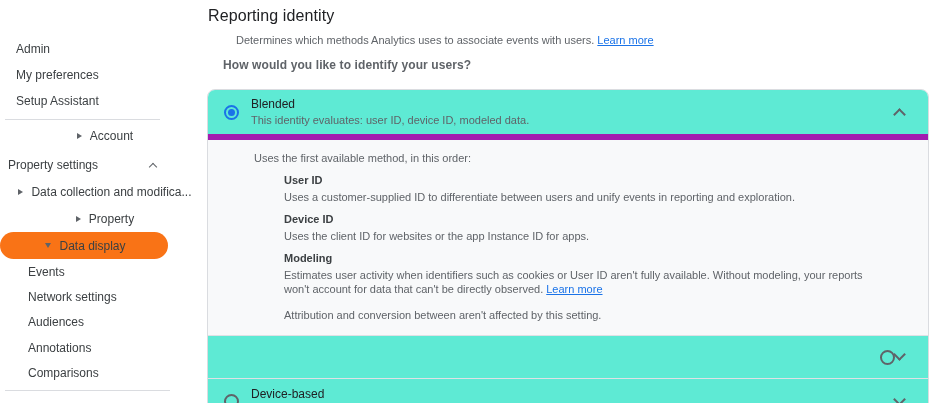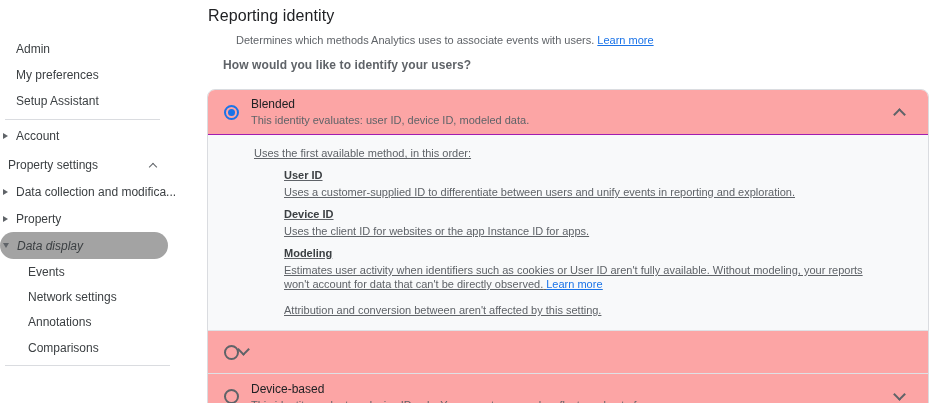--- a/index.html
+++ b/index.html
@@ -7,24 +7,24 @@
               font-family:"Liberation Sans", sans-serif; }
 
   
   .sidebar { position:absolute; left:0; top:16px; width:207px; height:403px;
              padding-top:20px; background:#fff; }
   .srow { height:26px; display:flex; align-items:center; font-size:12px;
           color:#3c4043; cursor:pointer; white-space:nowrap; }
   .srow.top { padding-left:16px; }
   .srow.header { height:27px; padding-left:8px; padding-right:51px;
                  justify-content:space-between; }
-  .srow.expandable { height:27px; padding-left:3px; }
+  .srow.expandable { height:27px; padding-left:3px;justify-content:center; }
   .srow.expandable .lbl { margin-left:8px; }
   .srow.sub { height:25.4px; padding-left:28px; }
-  .pill { background:#a3a3a3; border-radius:15px; width:168px; height:28px;font-style:italic; }
+  .pill { background:#f97316; border-radius:15px; width:168px; height:28px; }
   .sdiv { border:none; border-top:1px solid #dadce0; width:155px;
           margin:5px 0 2px 5px; }
   .sdiv.bottom { margin-top:4px; width:165px; }
   .gap2 { height:2px; }
   
   .tri-r { width:0; height:0; border-left:5px solid #5f6368;
            border-top:3.5px solid transparent; border-bottom:3.5px solid transparent; }
   .tri-d { width:0; height:0; border-top:5px solid #5f6368;
            border-left:3.5px solid transparent; border-right:3.5px solid transparent; }
   .schev { width:6px; height:6px; border-right:1.5px solid #5f6368;
@@ -35,37 +35,37 @@
   .title { font-size:16px; font-weight:400; color:#202124; margin:6px 0 0 1px;
            line-height:20px; letter-spacing:.1px; }
   .subtitle { font-size:11px; color:#5f6368; margin:7px 0 0 1px; line-height:14px;padding-left:28px; }
   .question { font-size:12px; font-weight:700; color:#5f6368; margin:11px 0 0 16px;
               line-height:15px; letter-spacing:.1px; }
   .link { color:#1a73e8; text-decoration:underline; cursor:pointer; }
 
   .card { margin-top:16px; border:1px solid #dadce0; border-radius:8px;
           background:#fff; overflow:hidden; }
   .opt-header { display:flex; align-items:center; min-height:42px;
-                padding:7px 24px 7px 16px; cursor:pointer; background:#fca5a5; }
+                padding:7px 24px 7px 16px; cursor:pointer; background:#5eead4;justify-content:flex-end; }
   .radio { width:15px; height:15px; border-radius:50%; flex:none; }
   .radio.sel { border:2px solid #1a73e8; display:flex; align-items:center;
                justify-content:center; }
   .radio.sel .dot { width:7px; height:7px; border-radius:50%; background:#1a73e8; }
   .radio.unsel { border:2px solid #5f6368; }
   .opt-text { margin-left:12px; flex:1; }
   .opt-name { font-size:12px; font-weight:500; color:#202124; line-height:15px; }
   .opt-desc { font-size:11px; color:#5f6368; margin-top:2px; line-height:13px; }
   .chev { width:9px; height:9px; border-right:2px solid #5f6368;
           border-bottom:2px solid #5f6368; flex:none; cursor:pointer; }
   .chev.up { transform:rotate(-135deg); margin-top:5px; }
   .chev.down { transform:rotate(45deg); margin-bottom:5px; }
 
-  .panel { background:#f8f9fa; border-top:1px solid #a21caf;
+  .panel { background:#f8f9fa; border-top:6px solid #a21caf;
            border-bottom:1px solid #dfe1e5; padding:11px 40px 11px 46px;
-           font-size:11px; color:#5f6368;text-decoration:underline; }
+           font-size:11px; color:#5f6368; }
   .panel .intro { line-height:14px; }
   .methods { margin:8px 0 0 30px; max-width:620px; }
   .method { margin-bottom:8px; }
   .mname { font-weight:700; color:#3c4043; line-height:14px; }
   .mdesc { margin-top:3px; line-height:14px; }
   .note { margin:12px 0 2px 30px; line-height:14px; }
   .opt-div { border:none; border-top:1px solid #dfe1e5; }
 </style>
 </head>
 <body>
@@ -104,20 +104,23 @@
   </div>
   <div class="srow expandable pill">
     <span class="tri-d"></span>
     <span class="lbl">Data display</span>
   </div>
   <div class="srow sub">
     <span>Events</span>
   </div>
   <div class="srow sub">
     <span>Network settings</span>
+  </div>
+  <div class="srow sub">
+    <span>Audiences</span>
   </div>
   <div class="srow sub">
     <span>Annotations</span>
   </div>
   <div class="srow sub">
     <span>Comparisons</span>
   </div>
 
   <hr class="sdiv bottom">
 </nav>

